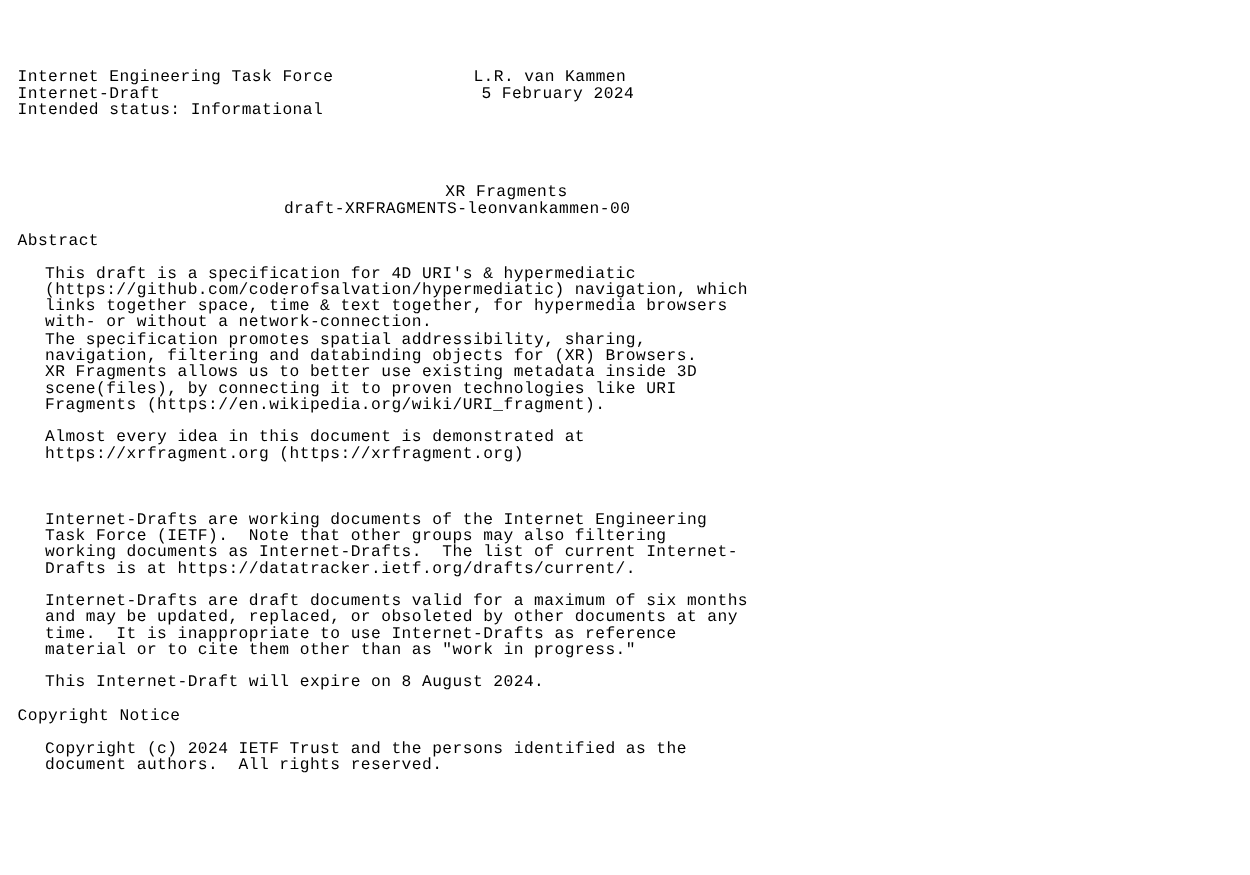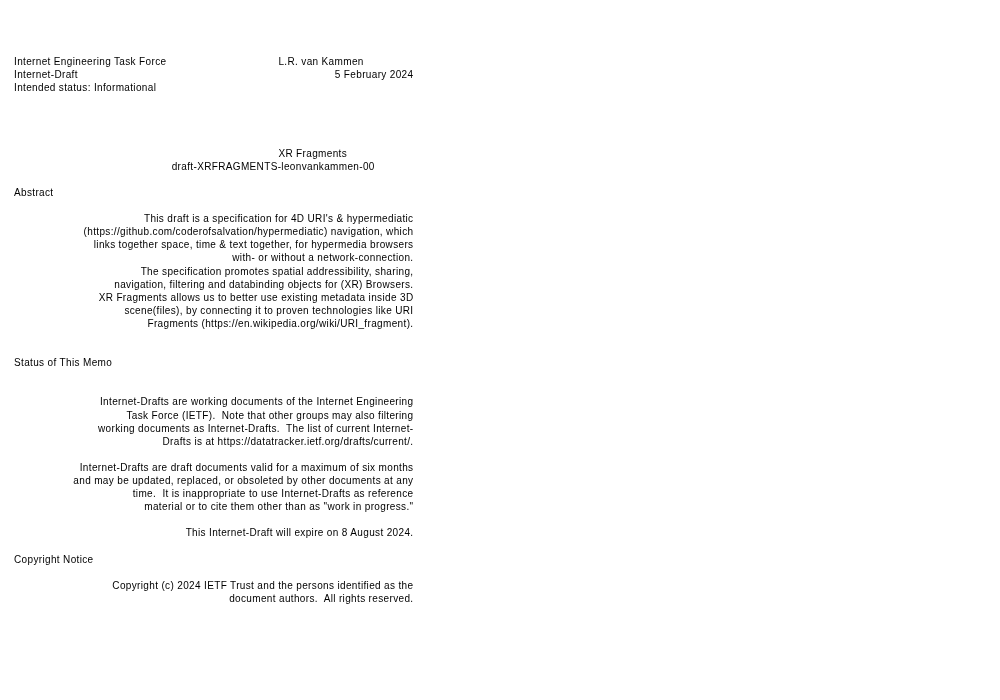--- a/index.html
+++ b/index.html
@@ -19,22 +19,22 @@
     height: 700px;
     background: #ffffff;
     padding: 0;
     box-sizing: border-box;
   }
   pre.doc {
     margin: 0;
     position: absolute;
     left: 14px;
     top: 55px;
-    font-family: Liberation Sans, sans-serif;
-    font-size: 10px;
+    font-family: Liberation Mono, monospace;
+    font-size: 13px;
     line-height: 13.1px;
     color: #000000;
     white-space: pre;
     letter-spacing: 0.35px;
   }
   .hdr-line {
     display: block;
     white-space: pre;
   }
   .hdr-right {
@@ -44,41 +44,41 @@
     display: block;
     height: 13.1px;
   }
   .section-title {
     display: block;
     white-space: pre;
   }
   .para {
     display: block;
     white-space: pre;
-    text-align: right;
   }
   .title-block {
     display: block;
     white-space: pre;
     text-align: center;
   }
 </style>
 </head>
 <body>
 
 <div class="page">
   <pre class="doc"><span class="hdr-line"><span>Internet Engineering Task Force</span><span class="hdr-right" style="padding-left:112px">L.R. van Kammen</span></span><span class="hdr-line"><span>Internet-Draft</span><span class="hdr-right" style="padding-left:257px">5 February 2024</span></span><span class="hdr-line"><span>Intended status: Informational</span></span><span class="blank"></span><span class="blank"></span><span class="blank"></span><span class="blank"></span><span class="title-block"><span style="padding-left:198px">XR Fragments</span></span><span class="title-block"><span style="padding-left:119px">draft-XRFRAGMENTS-leonvankammen-00</span></span><span class="blank"></span><span class="section-title">Abstract</span><span class="blank"></span><span class="para" style="padding-left:22px">This draft is a specification for 4D URI's &amp; hypermediatic
 (https://github.com/coderofsalvation/hypermediatic) navigation, which
 links together space, time &amp; text together, for hypermedia browsers
 with- or without a network-connection.
 The specification promotes spatial addressibility, sharing,
 navigation, filtering and databinding objects for (XR) Browsers.
 XR Fragments allows us to better use existing metadata inside 3D
 scene(files), by connecting it to proven technologies like URI
-Fragments (https://en.wikipedia.org/wiki/URI_fragment).</span><span class="blank"></span><span class="blank"></span><span class="section-title">Status of This Memo</span><span class="blank"></span><span class="blank"></span><span class="para" style="padding-left:22px">Internet-Drafts are working documents of the Internet Engineering
+Fragments (https://en.wikipedia.org/wiki/URI_fragment).</span><span class="blank"></span><span class="para" style="padding-left:22px">Almost every idea in this document is demonstrated at
+https://xrfragment.org (https://xrfragment.org)</span><span class="blank"></span><span class="blank"></span><span class="blank"></span><span class="para" style="padding-left:22px">Internet-Drafts are working documents of the Internet Engineering
 Task Force (IETF).  Note that other groups may also filtering
 working documents as Internet-Drafts.  The list of current Internet-
 Drafts is at https://datatracker.ietf.org/drafts/current/.</span><span class="blank"></span><span class="para" style="padding-left:22px">Internet-Drafts are draft documents valid for a maximum of six months
 and may be updated, replaced, or obsoleted by other documents at any
 time.  It is inappropriate to use Internet-Drafts as reference
 material or to cite them other than as "work in progress."</span><span class="blank"></span><span class="para" style="padding-left:22px">This Internet-Draft will expire on 8 August 2024.</span><span class="blank"></span><span class="section-title">Copyright Notice</span><span class="blank"></span><span class="para" style="padding-left:22px">Copyright (c) 2024 IETF Trust and the persons identified as the
 document authors.  All rights reserved.</span></pre>
 </div>
 
 </body></html>

